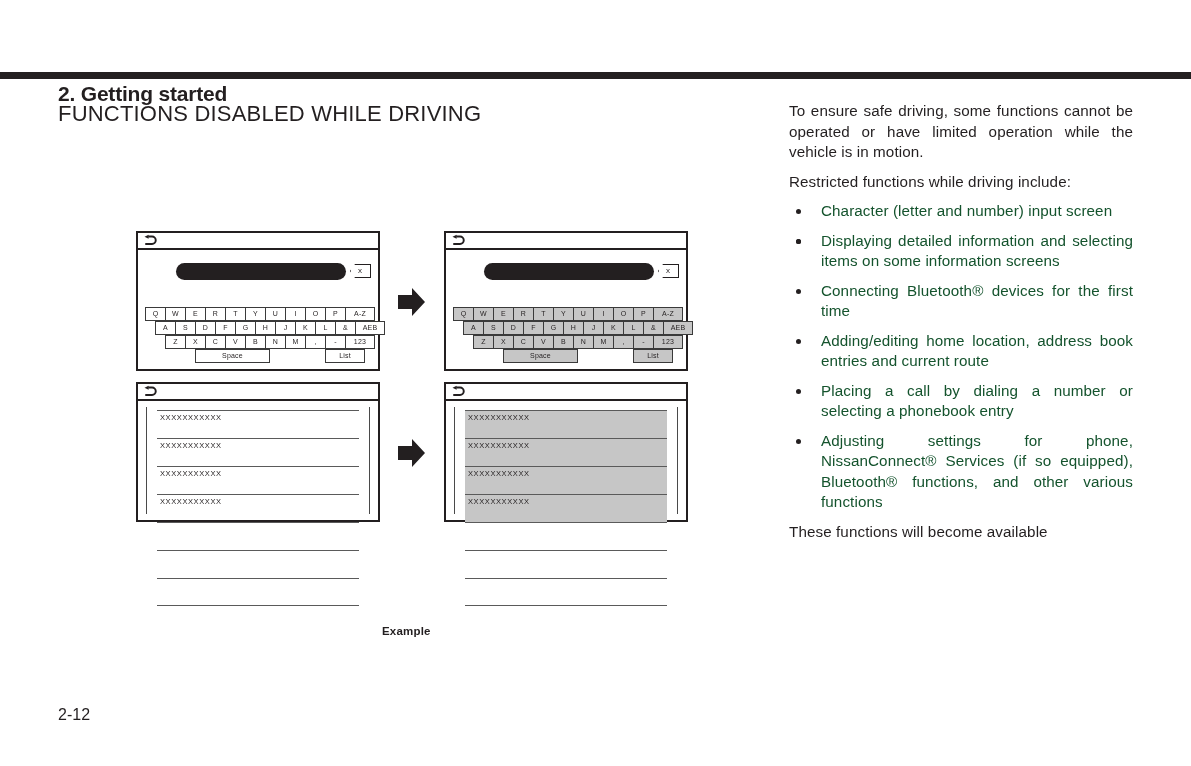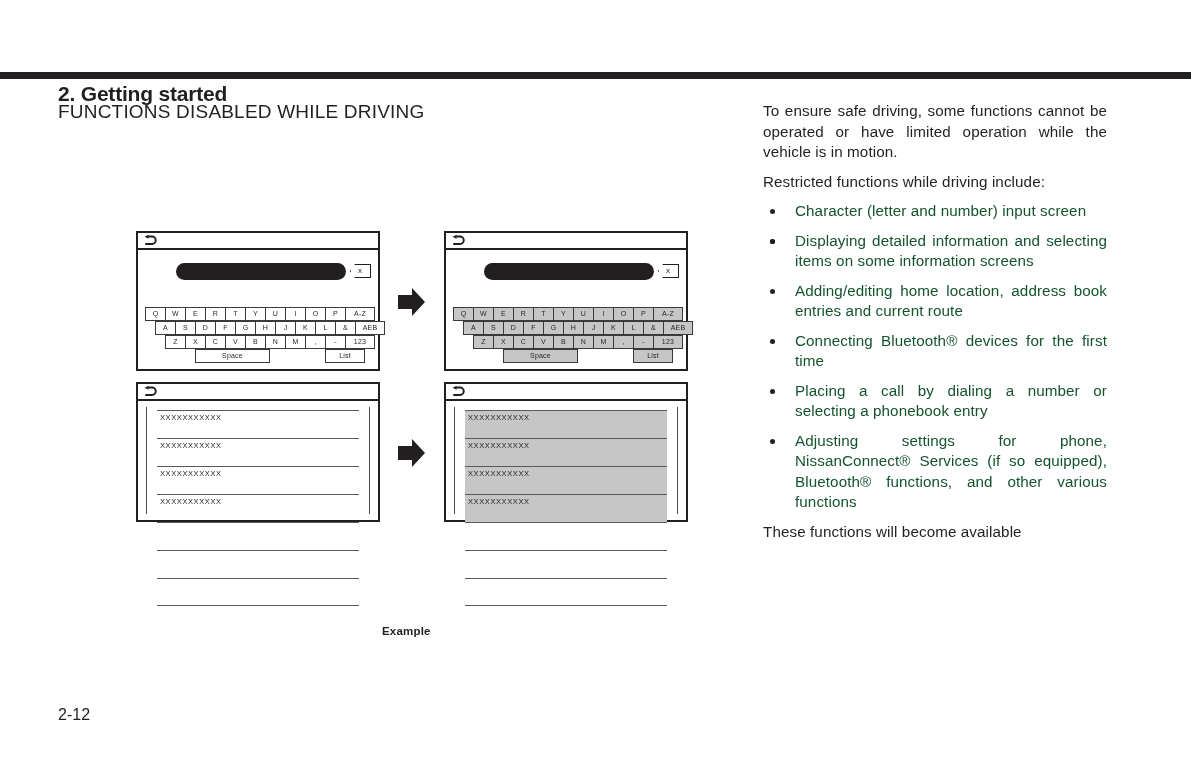--- a/index.html
+++ b/index.html
@@ -32,21 +32,21 @@
     left: 0;
     top: 72px;
     width: 1191px;
     height: 7px;
     background: #231f20;
   }
   .section-title {
     position: absolute;
     left: 58px;
     top: 101px;
-    font-size: 19px;
+    font-size: 22px;
     font-weight: 400;
     letter-spacing: 0.2px;
     color: #231f20;
   }
   .page-number {
     position: absolute;
     left: 58px;
     top: 706px;
     font-size: 16px;
     font-weight: 400;
@@ -58,21 +58,21 @@
     top: 625px;
     font-size: 11.5px;
     font-weight: bold;
     color: #231f20;
     letter-spacing: 0.2px;
   }
 
   
   .text-col {
     position: absolute;
-    left: 763px;
+    left: 789px;
     top: 101px;
     width: 344px;
   }
   .para {
     font-size: 15.2px;
     line-height: 20.5px;
     text-align: justify;
     text-justify: inter-word;
     margin: 0 0 9px 0;
     color: #231f20;
@@ -235,25 +235,25 @@
     </li>
     <li class="bullet-item">
       <span class="dot"></span>
     </li>
     <li class="bullet-item">
       <span class="dot"></span>
       <span>Displaying detailed information and selecting items on some information screens</span>
     </li>
     <li class="bullet-item">
       <span class="dot"></span>
+      <span>Connecting Bluetooth® devices for the first time</span>
+    </li>
+    <li class="bullet-item">
+      <span class="dot"></span>
       <span>Adding/editing home location, address book entries and current route</span>
-    </li>
-    <li class="bullet-item">
-      <span class="dot"></span>
-      <span>Connecting Bluetooth® devices for the first time</span>
     </li>
     <li class="bullet-item">
       <span class="dot"></span>
       <span>Placing a call by dialing a number or selecting a phonebook entry</span>
     </li>
     <li class="bullet-item">
       <span class="dot"></span>
       <span>Adjusting settings for phone, NissanConnect® Services (if so equipped), Bluetooth® functions, and other various functions</span>
     </li>
   </ul>

